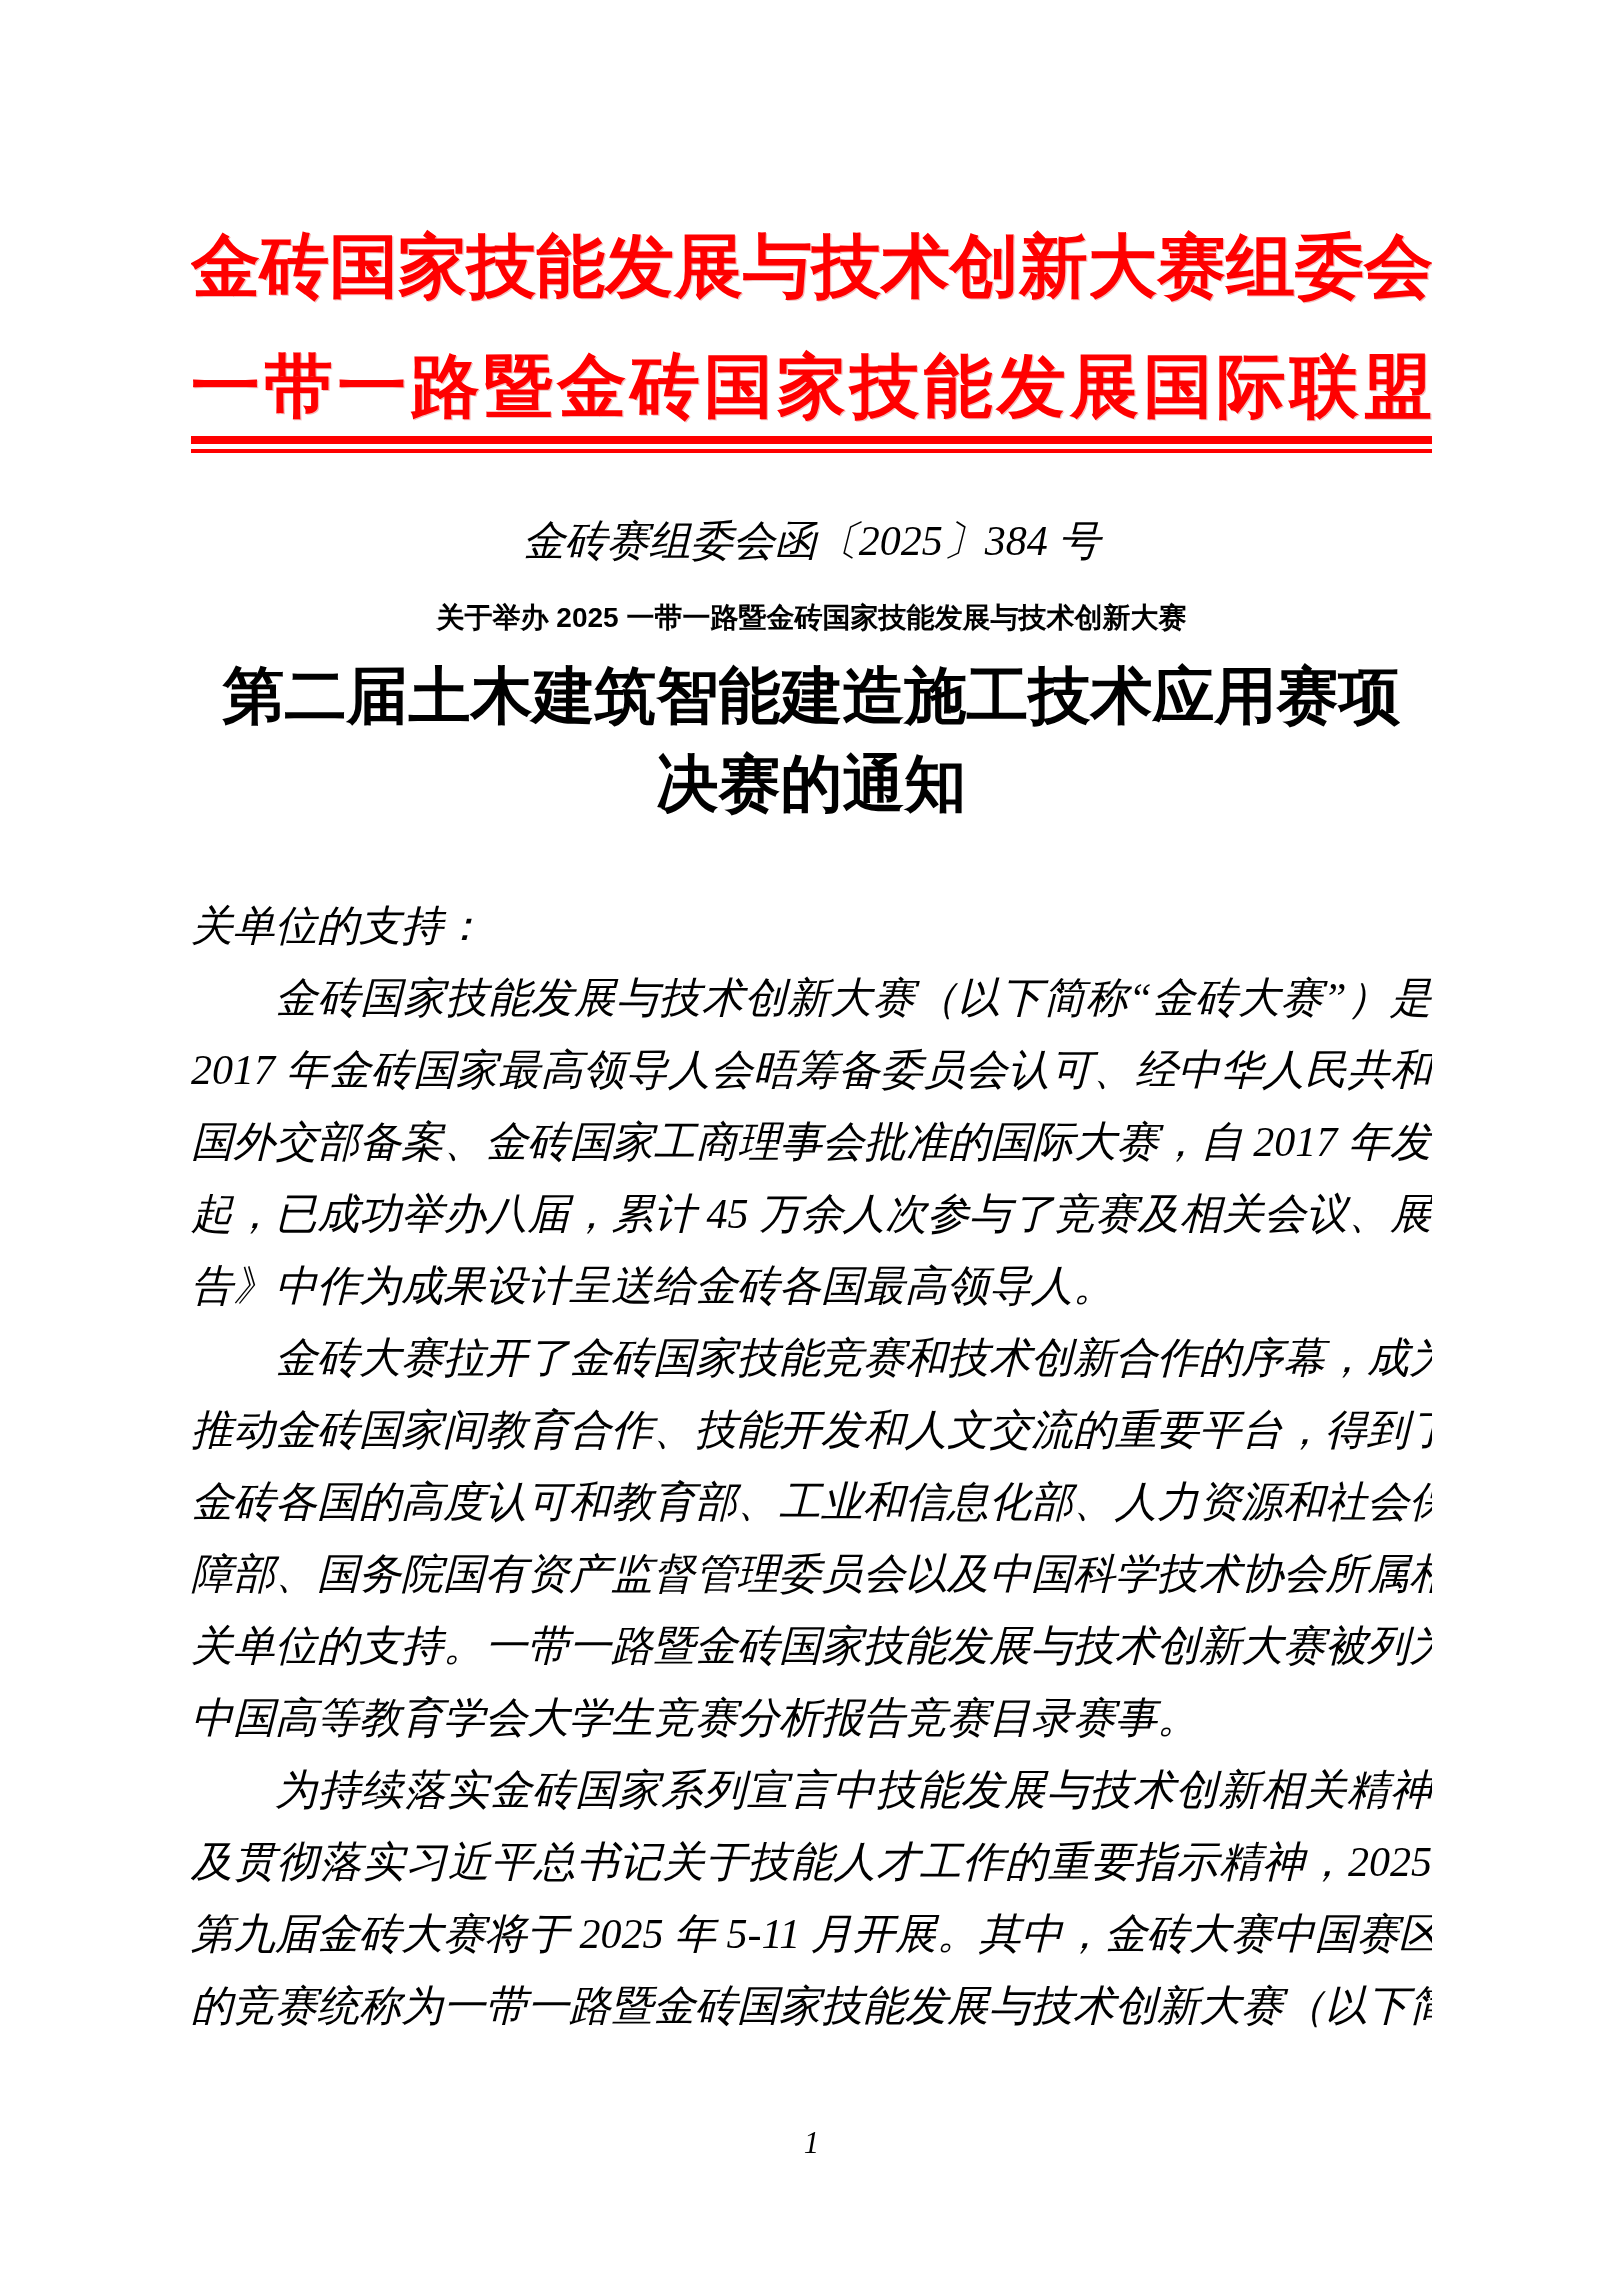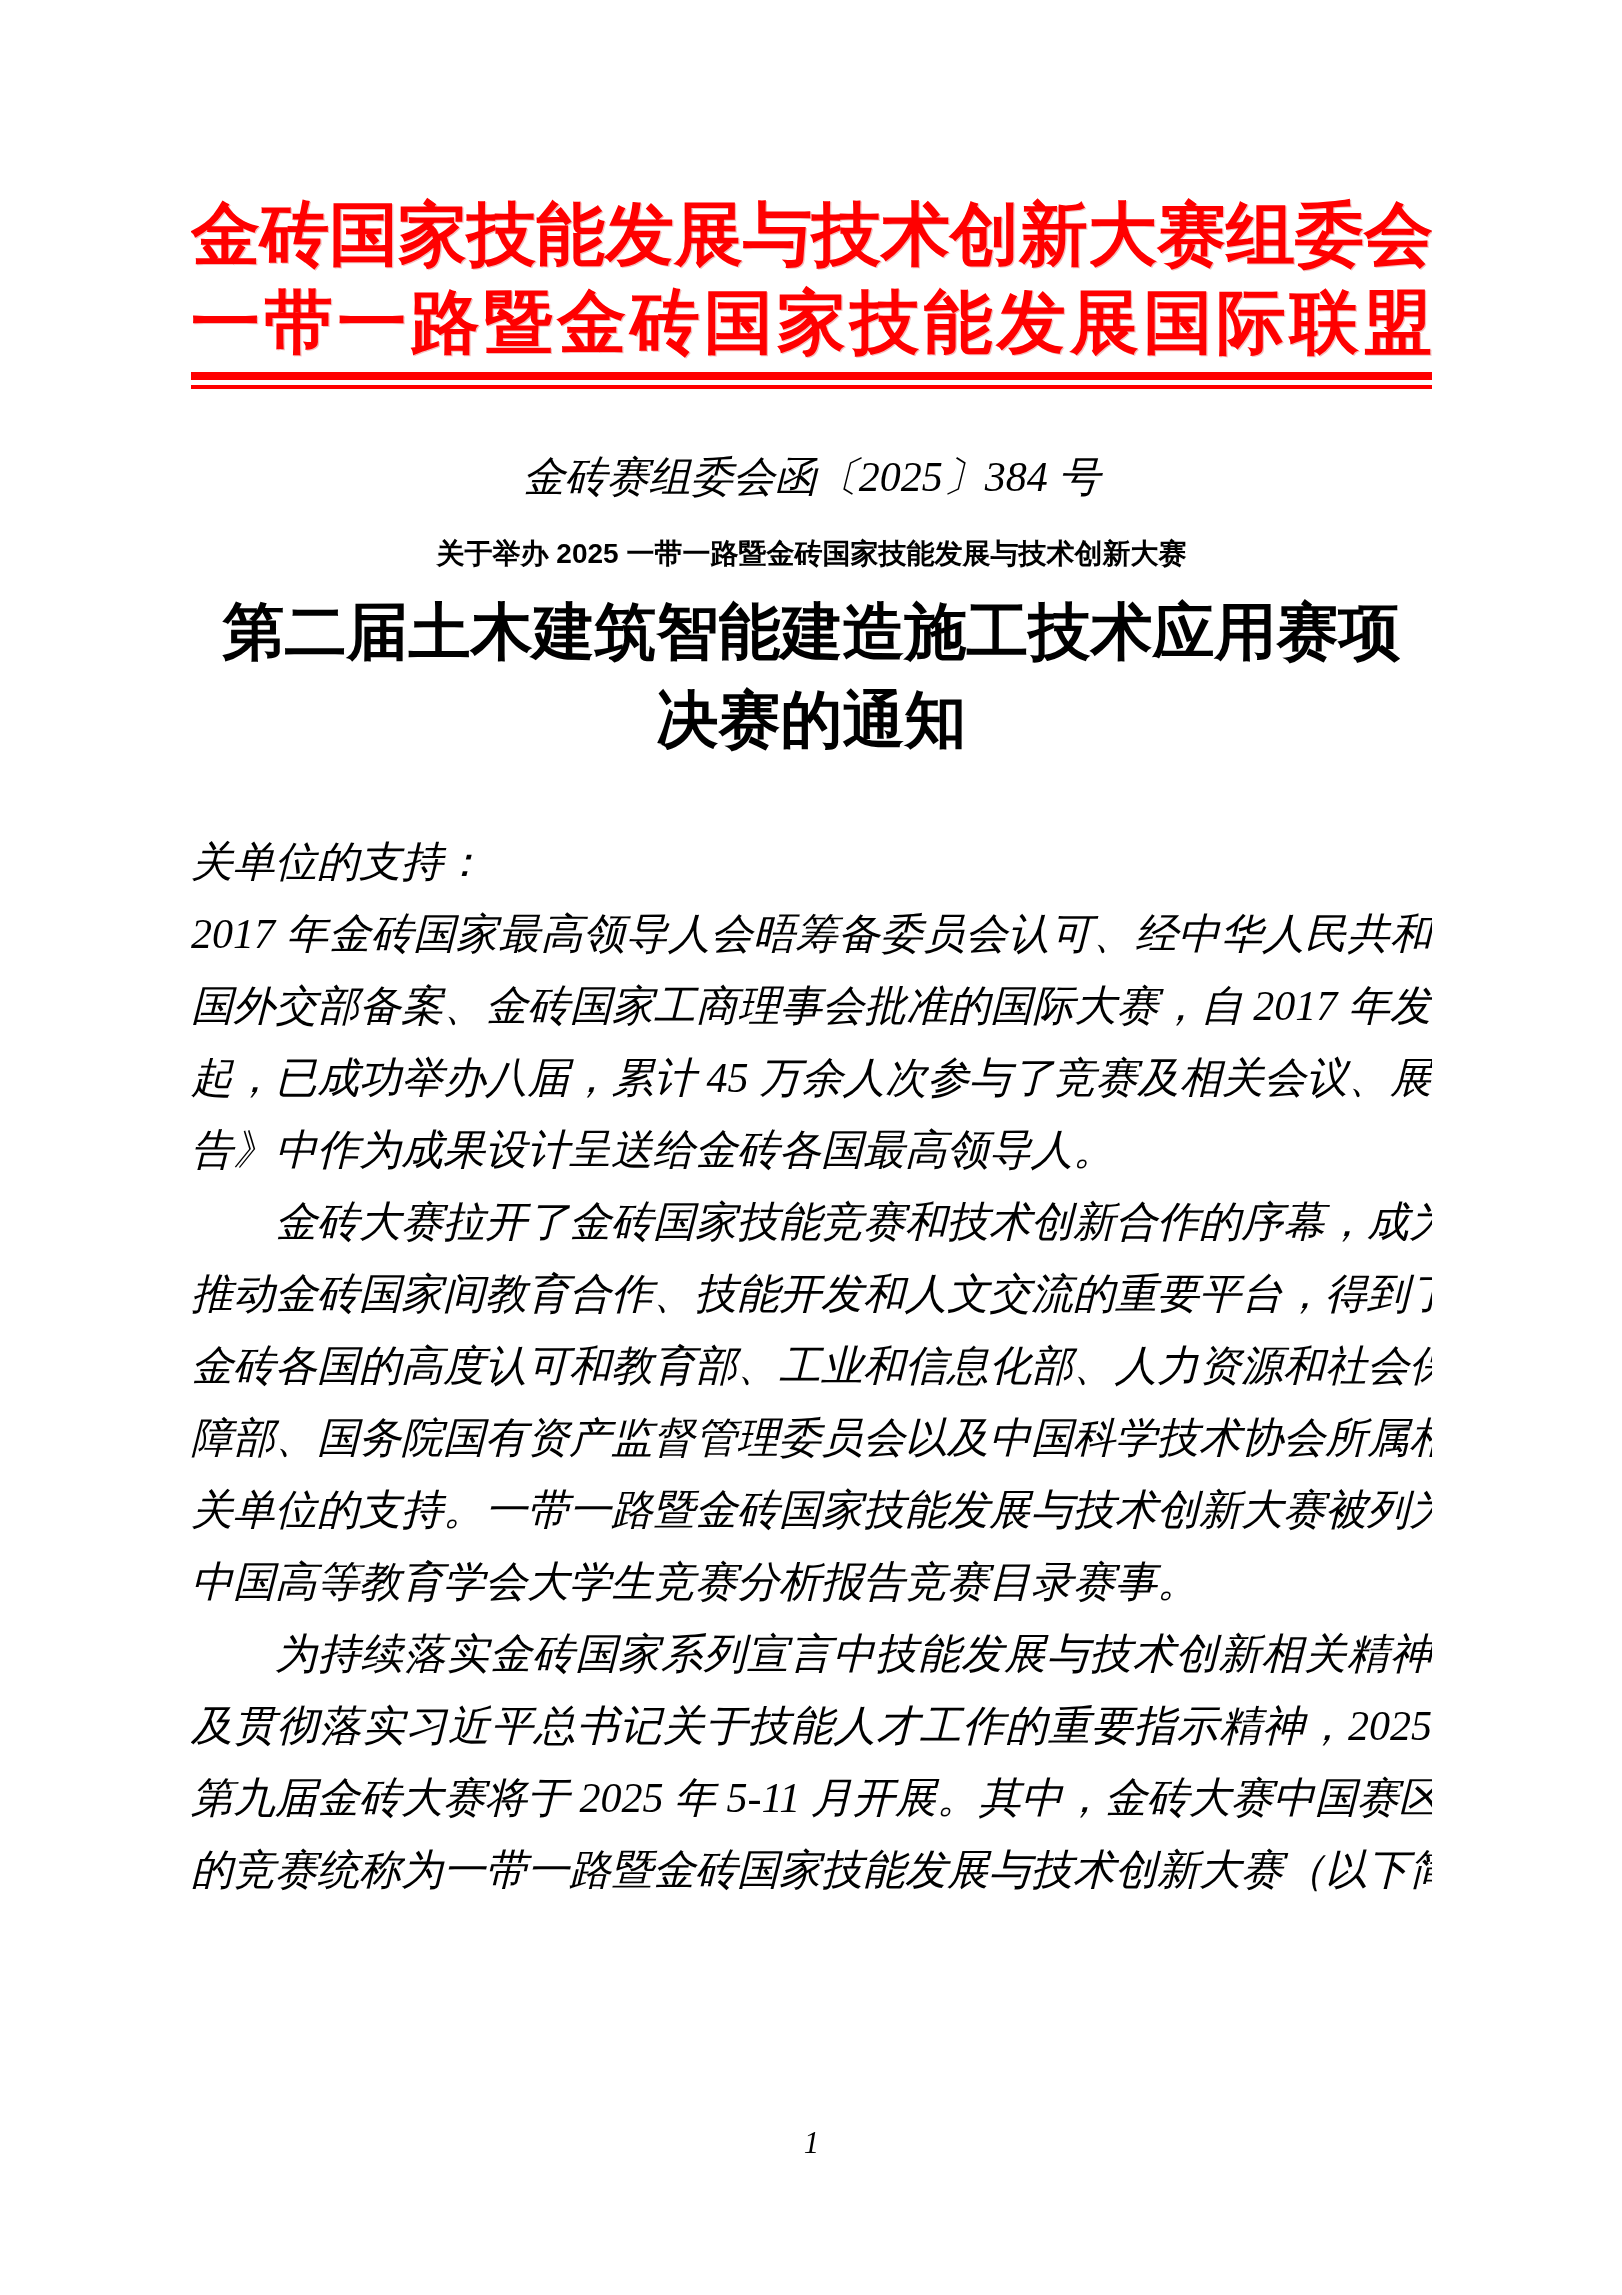--- a/index.html
+++ b/index.html
@@ -29,20 +29,21 @@
     font-weight: 900;
     color: #ff0000;
     font-size: 69px;
     line-height: 88px;
     white-space: nowrap;
     text-align: justify;
     text-align-last: justify;
     text-shadow: 1.3px 1.3px 0 rgba(200,0,0,0.25);
     letter-spacing: 0;
     overflow: hidden;
+    margin-top: 32px;
   }
 
   
   .rule-wrap { margin-top: 5.2px; }
   .rule-thick {
     height: 7.9px;
     background: #ff0000;
     border: none;
     margin: 0;
   }
@@ -138,20 +139,21 @@
 
   <div class="notice-title">
     <div class="notice-title-sub">关于举办 2025 一带一路暨金砖国家技能发展与技术创新大赛</div>
     <div class="notice-title-main">第二届土木建筑智能建造施工技术应用赛项</div>
     <div class="notice-title-main">决赛的通知</div>
   </div>
 
   <div class="body-text">
     <div class="salutation">关单位的支持：</div>
 
+    <div class="body-line indent">金砖国家技能发展与技术创新大赛（以下简称“金砖大赛”）是</div>
     <div class="body-line">2017 年金砖国家最高领导人会晤筹备委员会认可、经中华人民共和</div>
     <div class="body-line">国外交部备案、金砖国家工商理事会批准的国际大赛，自 2017 年发</div>
     <div class="body-line">起，已成功举办八届，累计 45 万余人次参与了竞赛及相关会议、展</div>
     <div class="body-line para-end">告》中作为成果设计呈送给金砖各国最高领导人。</div>
     <div class="body-line indent">金砖大赛拉开了金砖国家技能竞赛和技术创新合作的序幕，成为</div>
     <div class="body-line">推动金砖国家间教育合作、技能开发和人文交流的重要平台，得到了</div>
     <div class="body-line">金砖各国的高度认可和教育部、工业和信息化部、人力资源和社会保</div>
     <div class="body-line">障部、国务院国有资产监督管理委员会以及中国科学技术协会所属相</div>
     <div class="body-line">关单位的支持。一带一路暨金砖国家技能发展与技术创新大赛被列为</div>
     <div class="body-line para-end">中国高等教育学会大学生竞赛分析报告竞赛目录赛事。</div>

